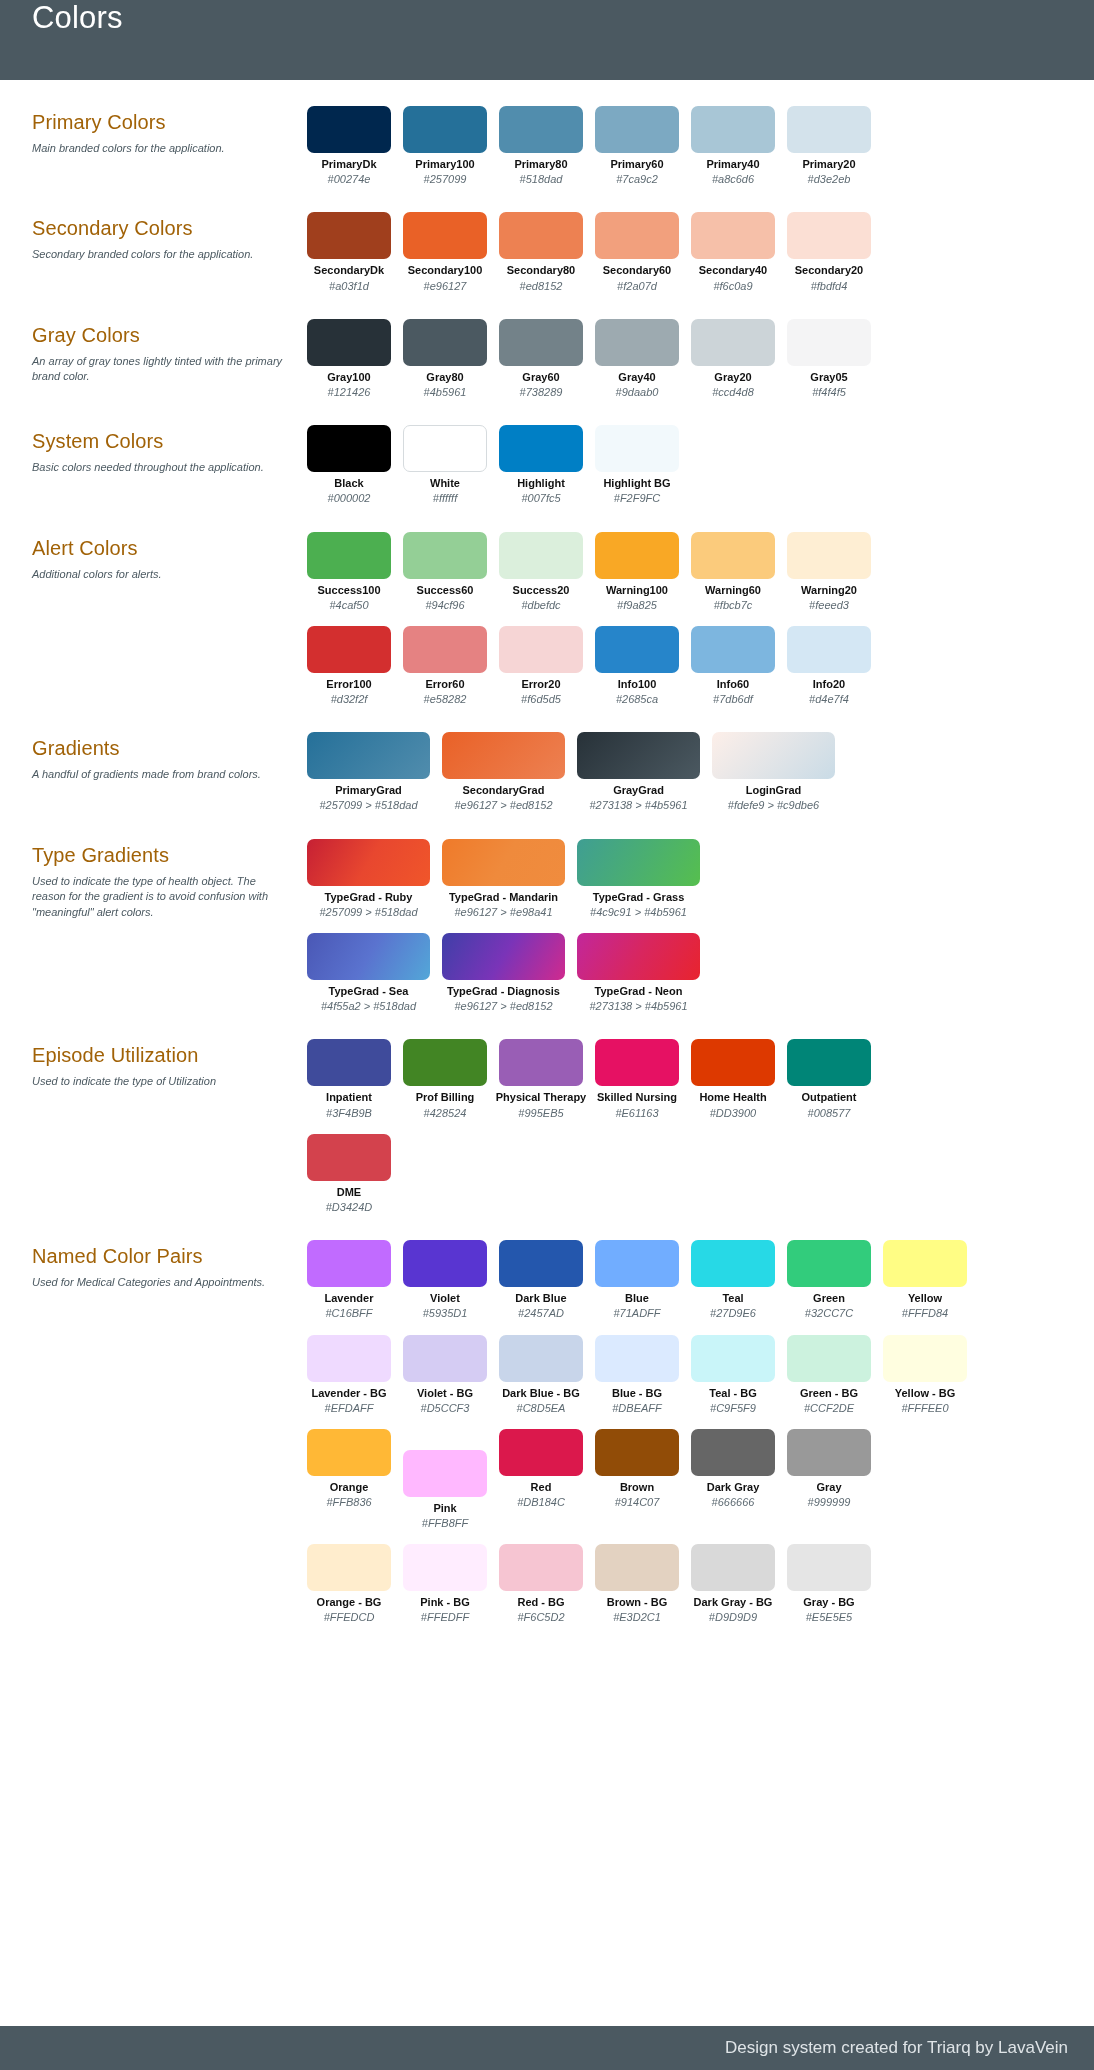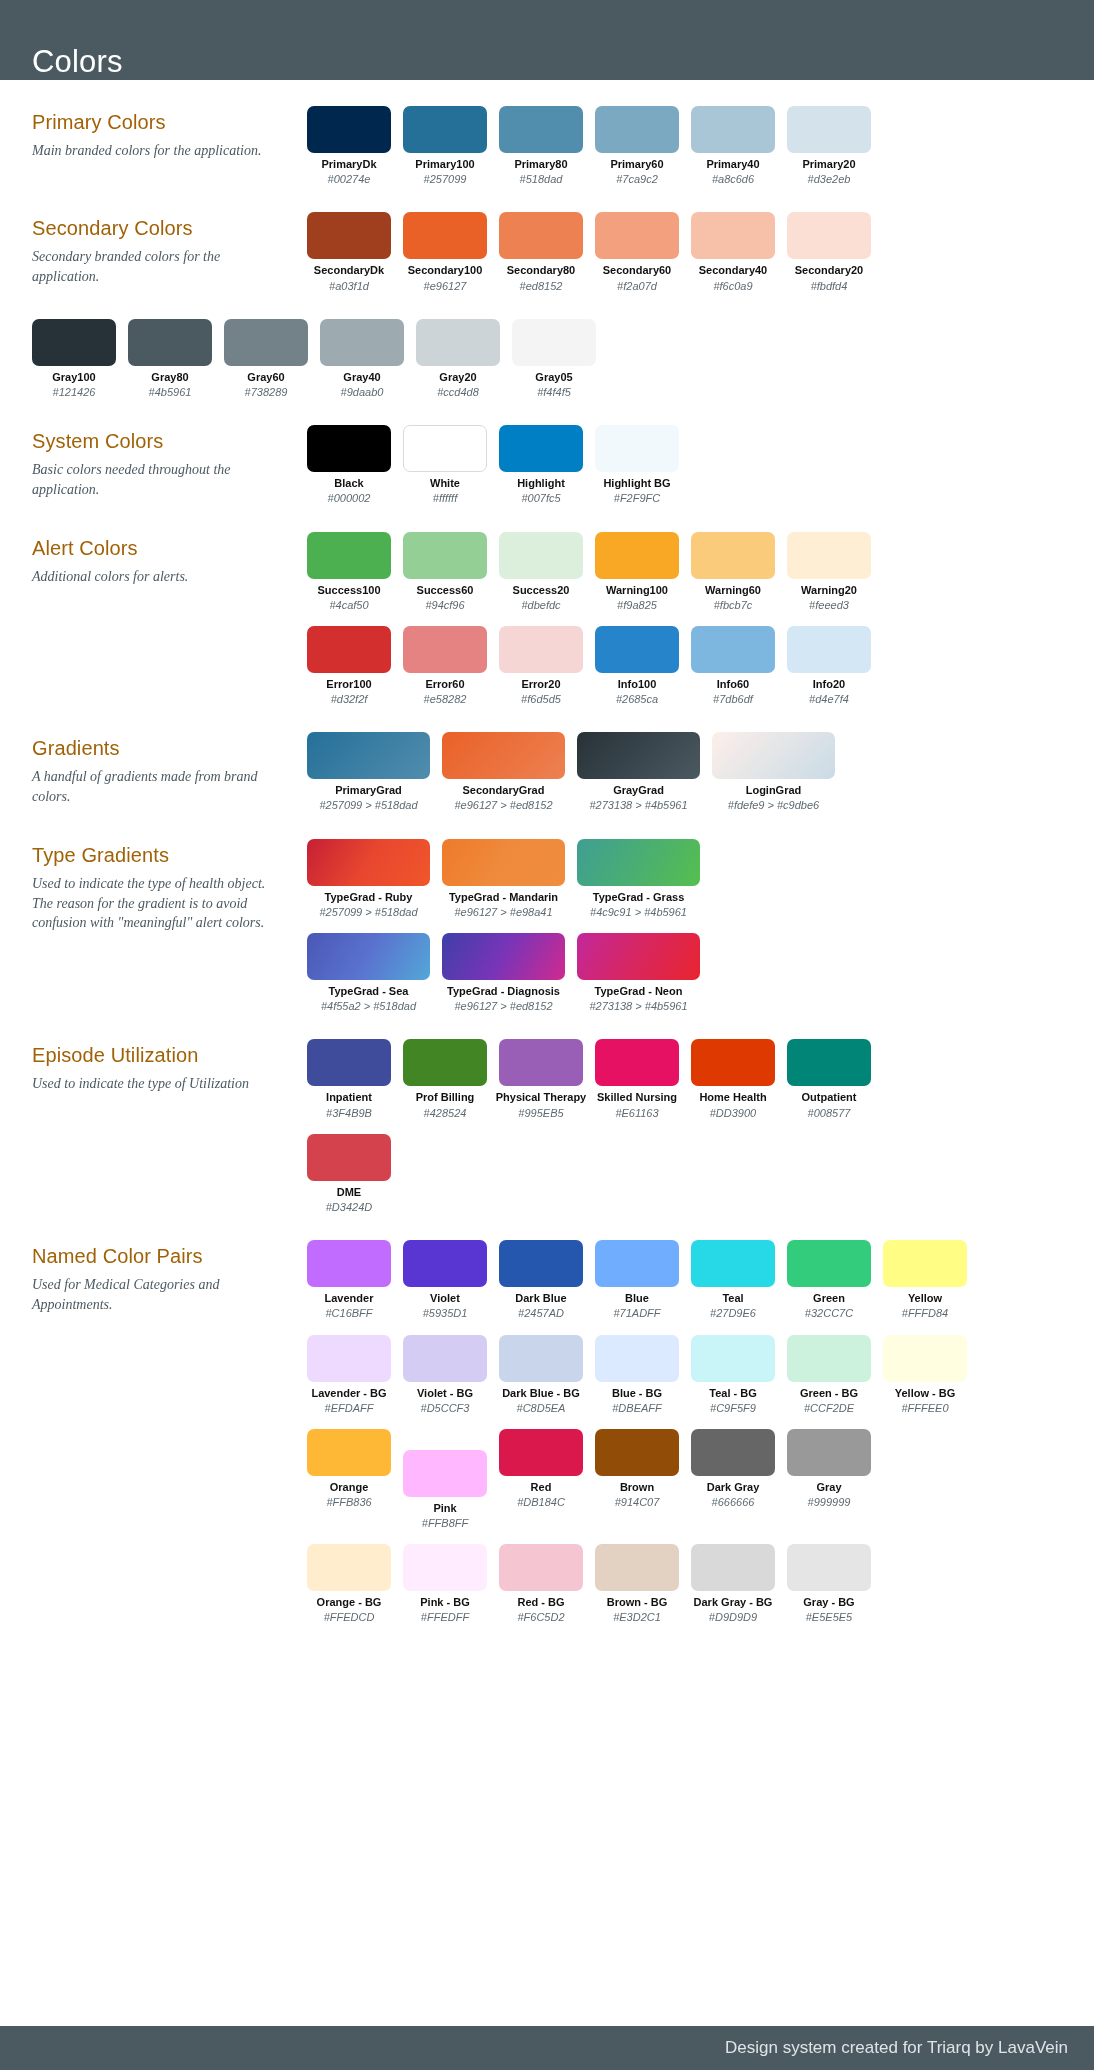--- a/index.html
+++ b/index.html
@@ -14,21 +14,21 @@
     position: relative;
     background: #ffffff;
     display: flex;
     flex-direction: column;
   }
   
   #header {
     height: 80px;
     background: #4b5961;
     display: flex;
-    align-items: flex-end;
+    align-items: flex-start;
     padding: 0 32px;
     flex: none;
   }
   #header .title {
     color: #ffffff;
     font-size: 31px;
     font-weight: 400;
     letter-spacing: 0.2px;
   }
   
@@ -50,25 +50,24 @@
     padding-top: 5px;
   }
   .sec-title {
     font-size: 20px;
     font-weight: 400;
     color: #a16207;
     margin-bottom: 7px;
     letter-spacing: 0.1px;
   }
   .sec-desc {
-    font-size: 14px;
+    font-size: 11px;
     font-style: italic;
     color: #4b5961;
     line-height: 1.42;
-    font-family: Liberation Serif, serif;
   }
   .sec-swatches {
     flex: 1 1 auto;
     display: flex;
     flex-direction: column;
     gap: 14px;
   }
   .swatch-row {
     display: flex;
     gap: 12px;
@@ -204,20 +203,24 @@
             </div>
             <div class="swatch">
               <div class="chip" style="background-color: rgb(251, 223, 212);"></div>
               <div class="nm">Secondary20</div>
               <div class="hx">#fbdfd4</div>
             </div>
           </div>
         </div>
       </div>
       <div class="section">
+        <div class="sec-info">
+          <div class="sec-title">Gray Colors</div>
+          <div class="sec-desc">An array of gray tones lightly tinted with the primary brand color.</div>
+        </div>
         <div class="sec-swatches">
           <div class="swatch-row">
             <div class="swatch">
               <div class="chip" style="background-color: rgb(39, 49, 56);"></div>
               <div class="nm">Gray100</div>
               <div class="hx">#121426</div>
             </div>
             <div class="swatch">
               <div class="chip" style="background-color: rgb(75, 89, 97);"></div>
               <div class="nm">Gray80</div>

